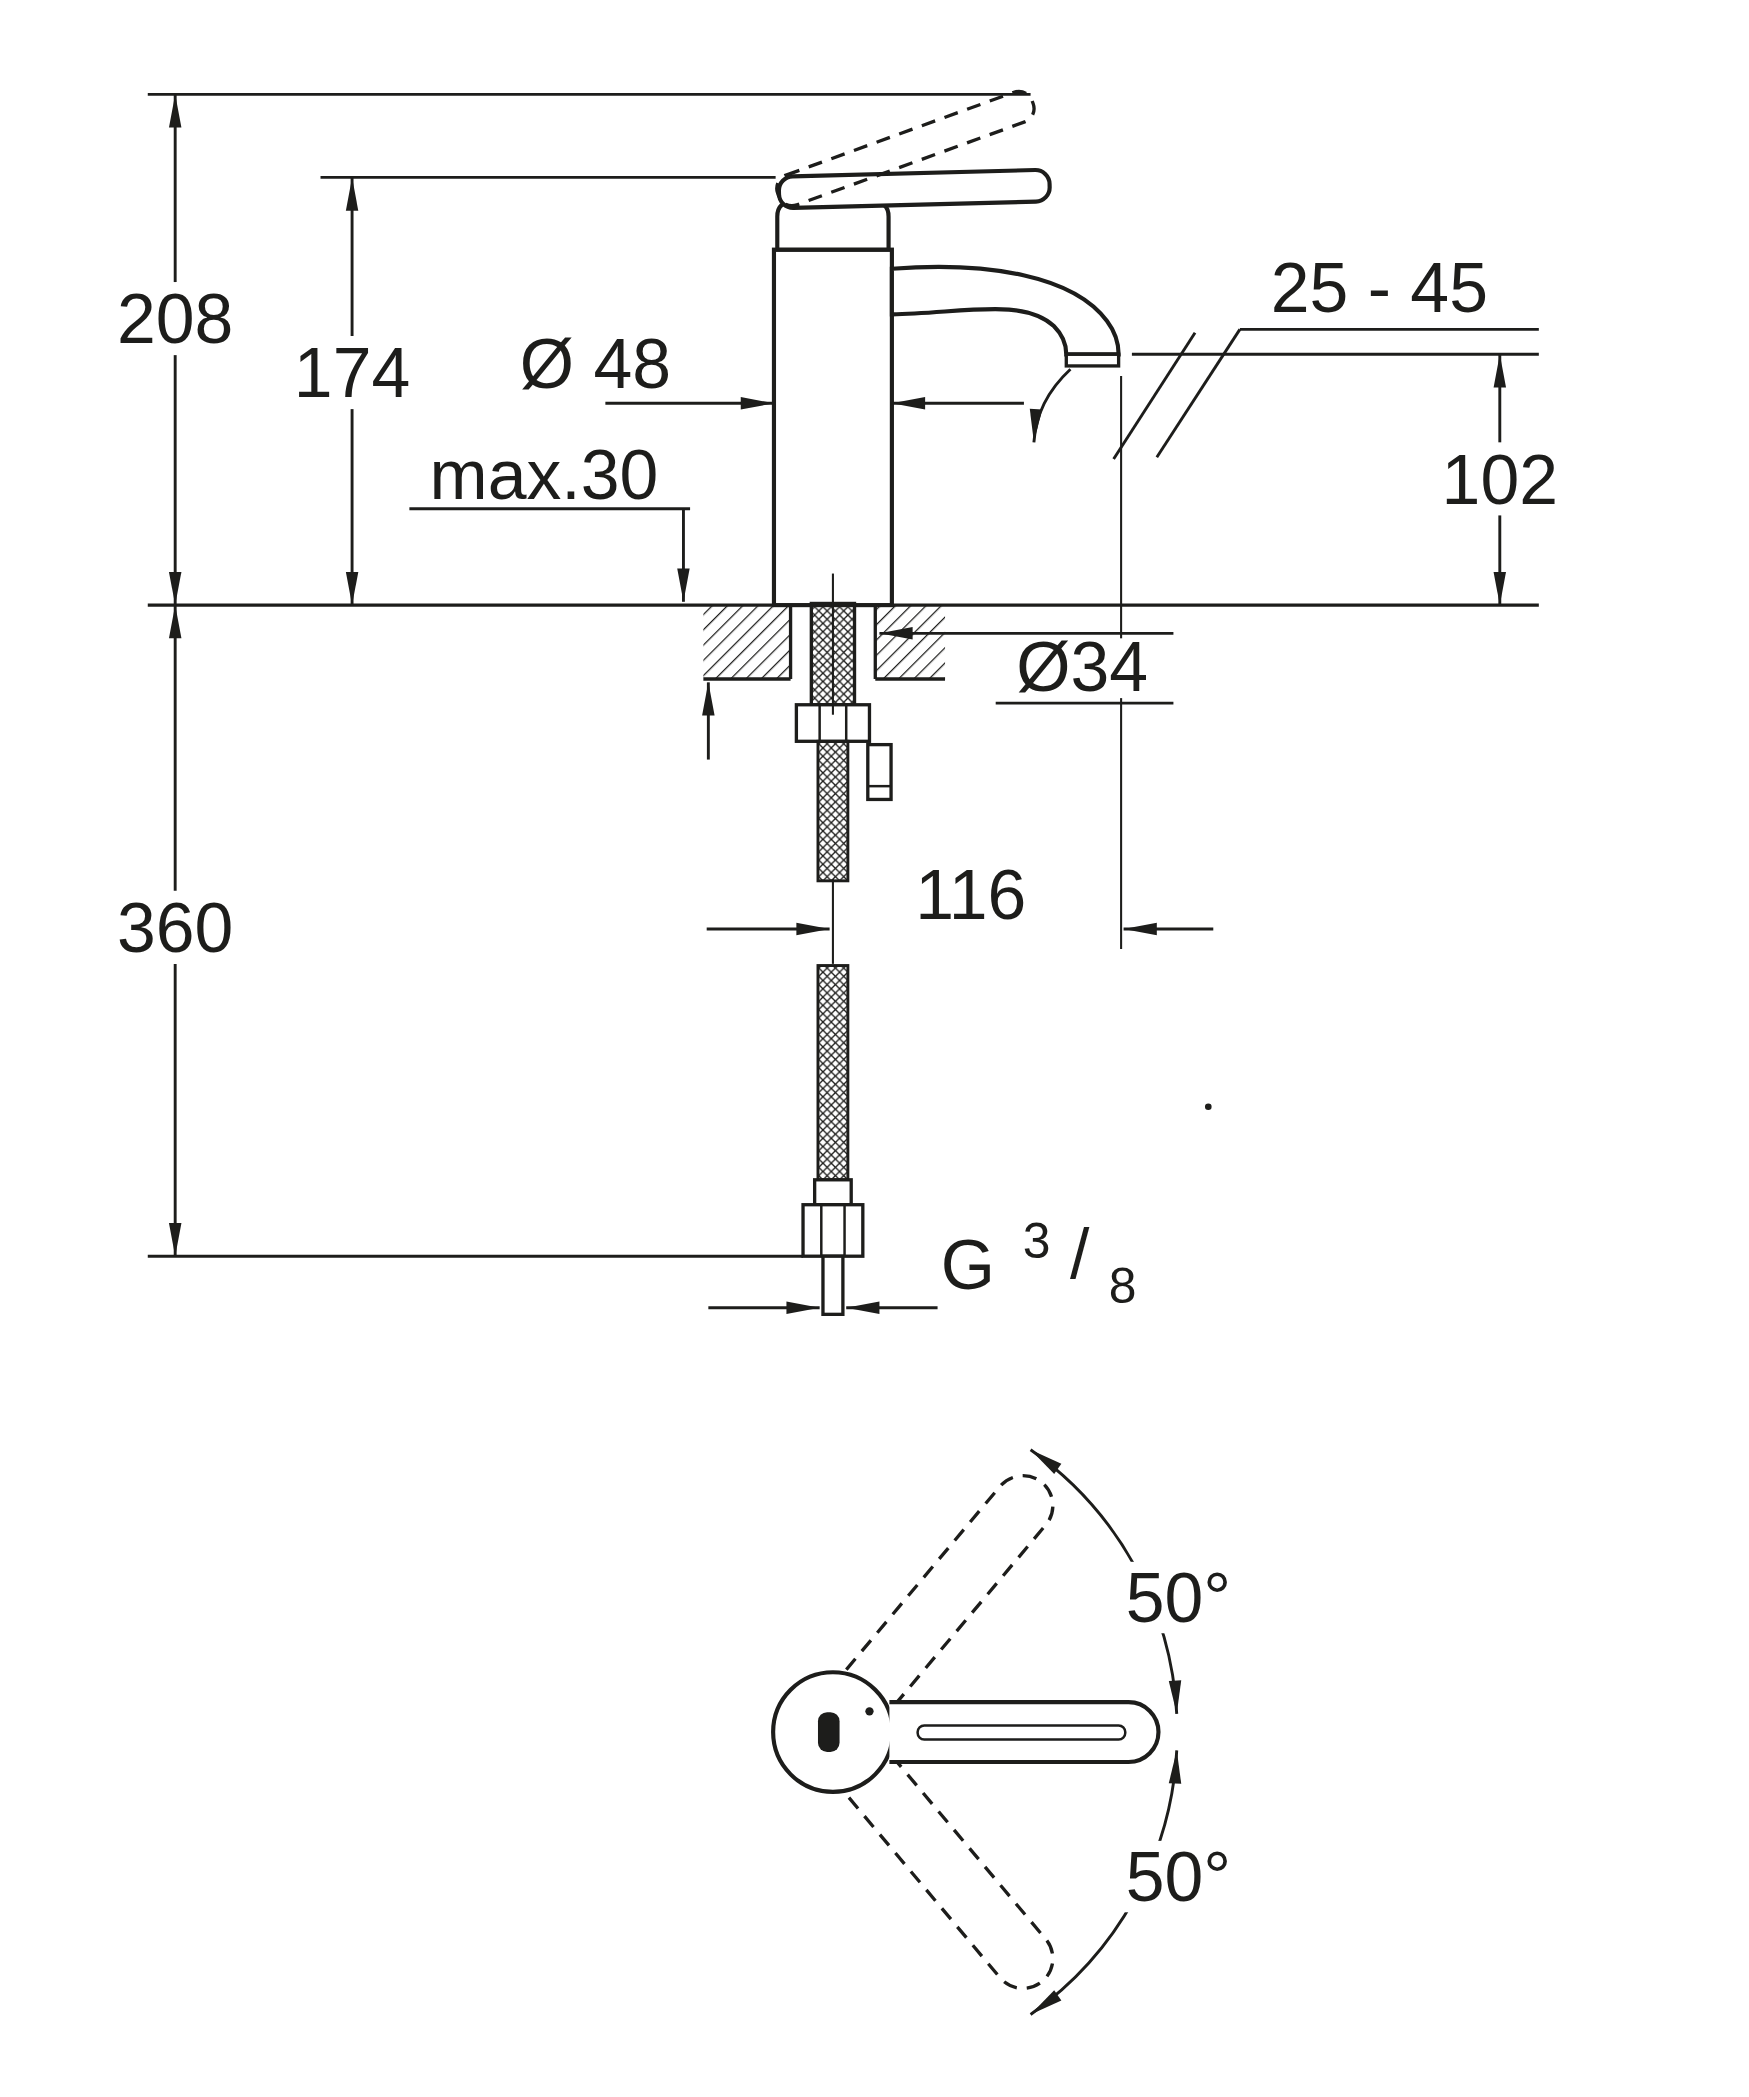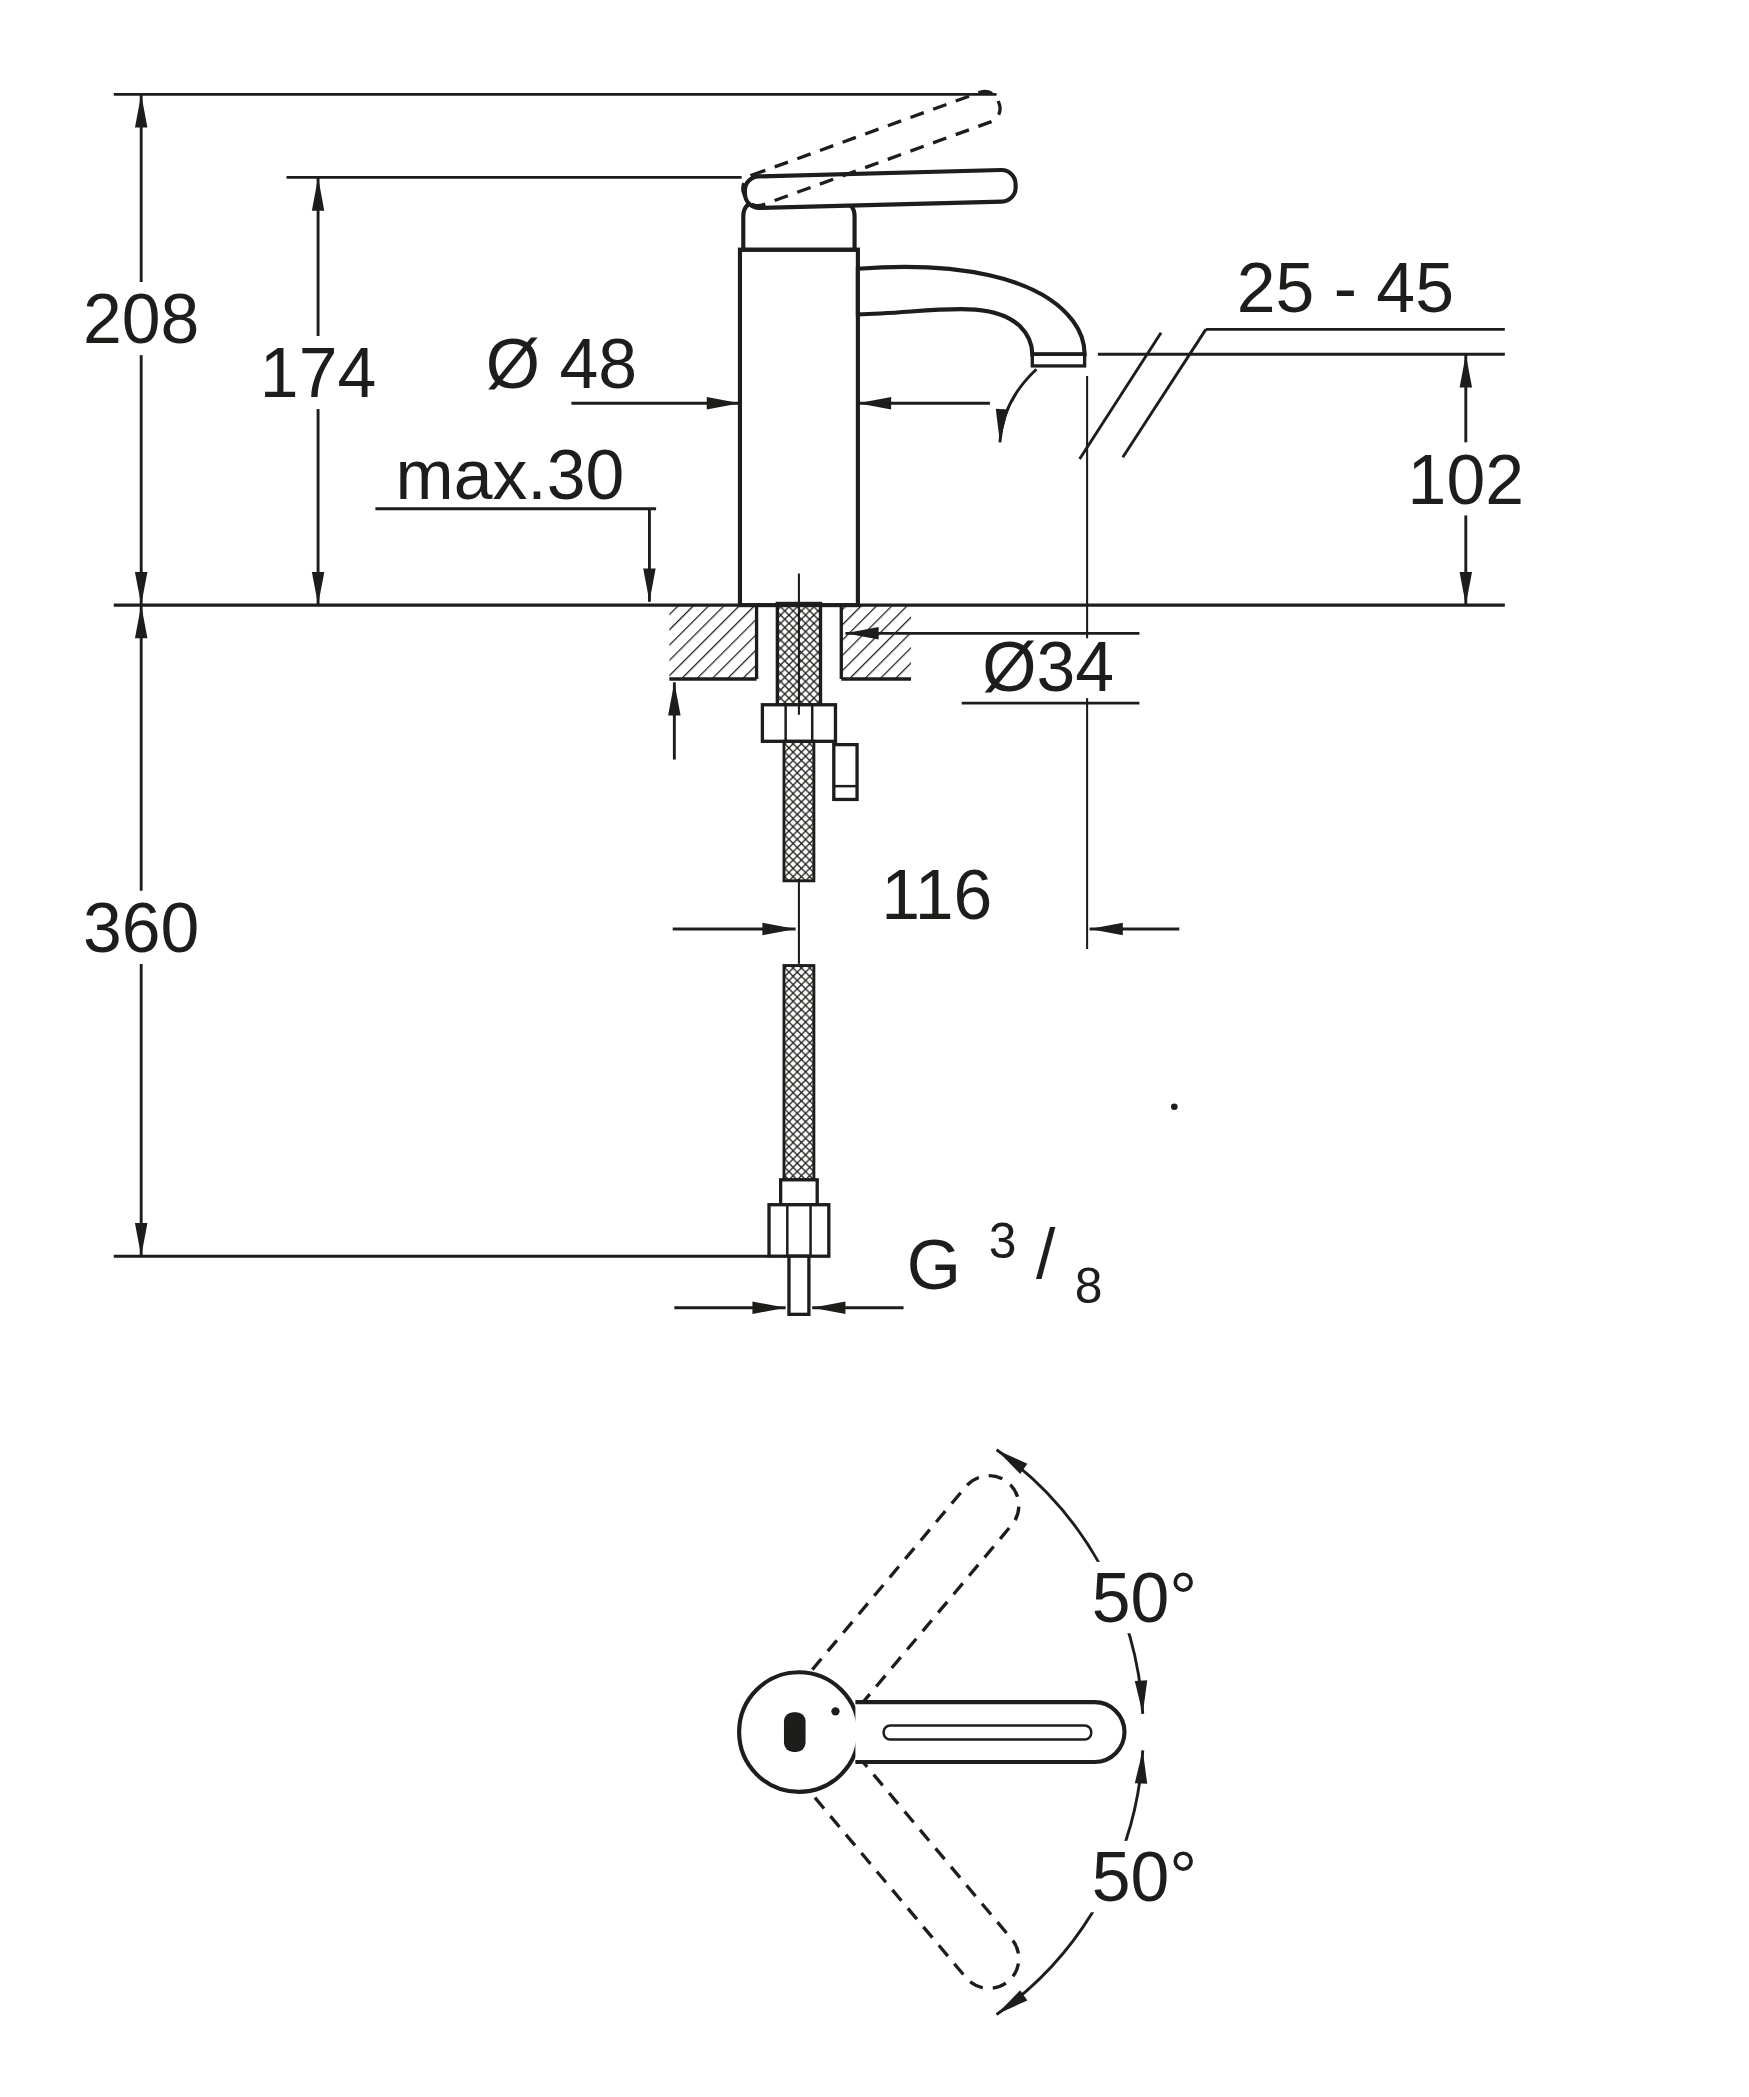--- a/index.html
+++ b/index.html
@@ -1,17 +1,17 @@
 <!DOCTYPE html>
 <html style="font-size:13.3px"><head>
 <meta charset="utf-8">
 <style>
   html,body{margin:0;padding:0;background:#ffffff;}
   .canvas{position:relative;width:1647px;height:2098px;background:#ffffff;overflow:hidden;
-          font-family:"Liberation Sans",sans-serif;}
+          font-family:"Liberation Sans",sans-serif;margin-left:34px;}
   svg{display:block;}
   .lbl{font-family:"Liberation Sans",sans-serif;font-size:84px;fill:#1d1d1b;}
   .s5{stroke:#1d1d1b;stroke-width:5;fill:none;}
   .s4{stroke:#1d1d1b;stroke-width:4;fill:none;}
   .s3{stroke:#1d1d1b;stroke-width:3;fill:none;}
   .dim{stroke:#1d1d1b;stroke-width:3.5;fill:none;}
   .thin{stroke:#1d1d1b;stroke-width:2.5;fill:none;}
   .fw{fill:#ffffff;}
   .dash{stroke-dasharray:17 12;}
 </style>

